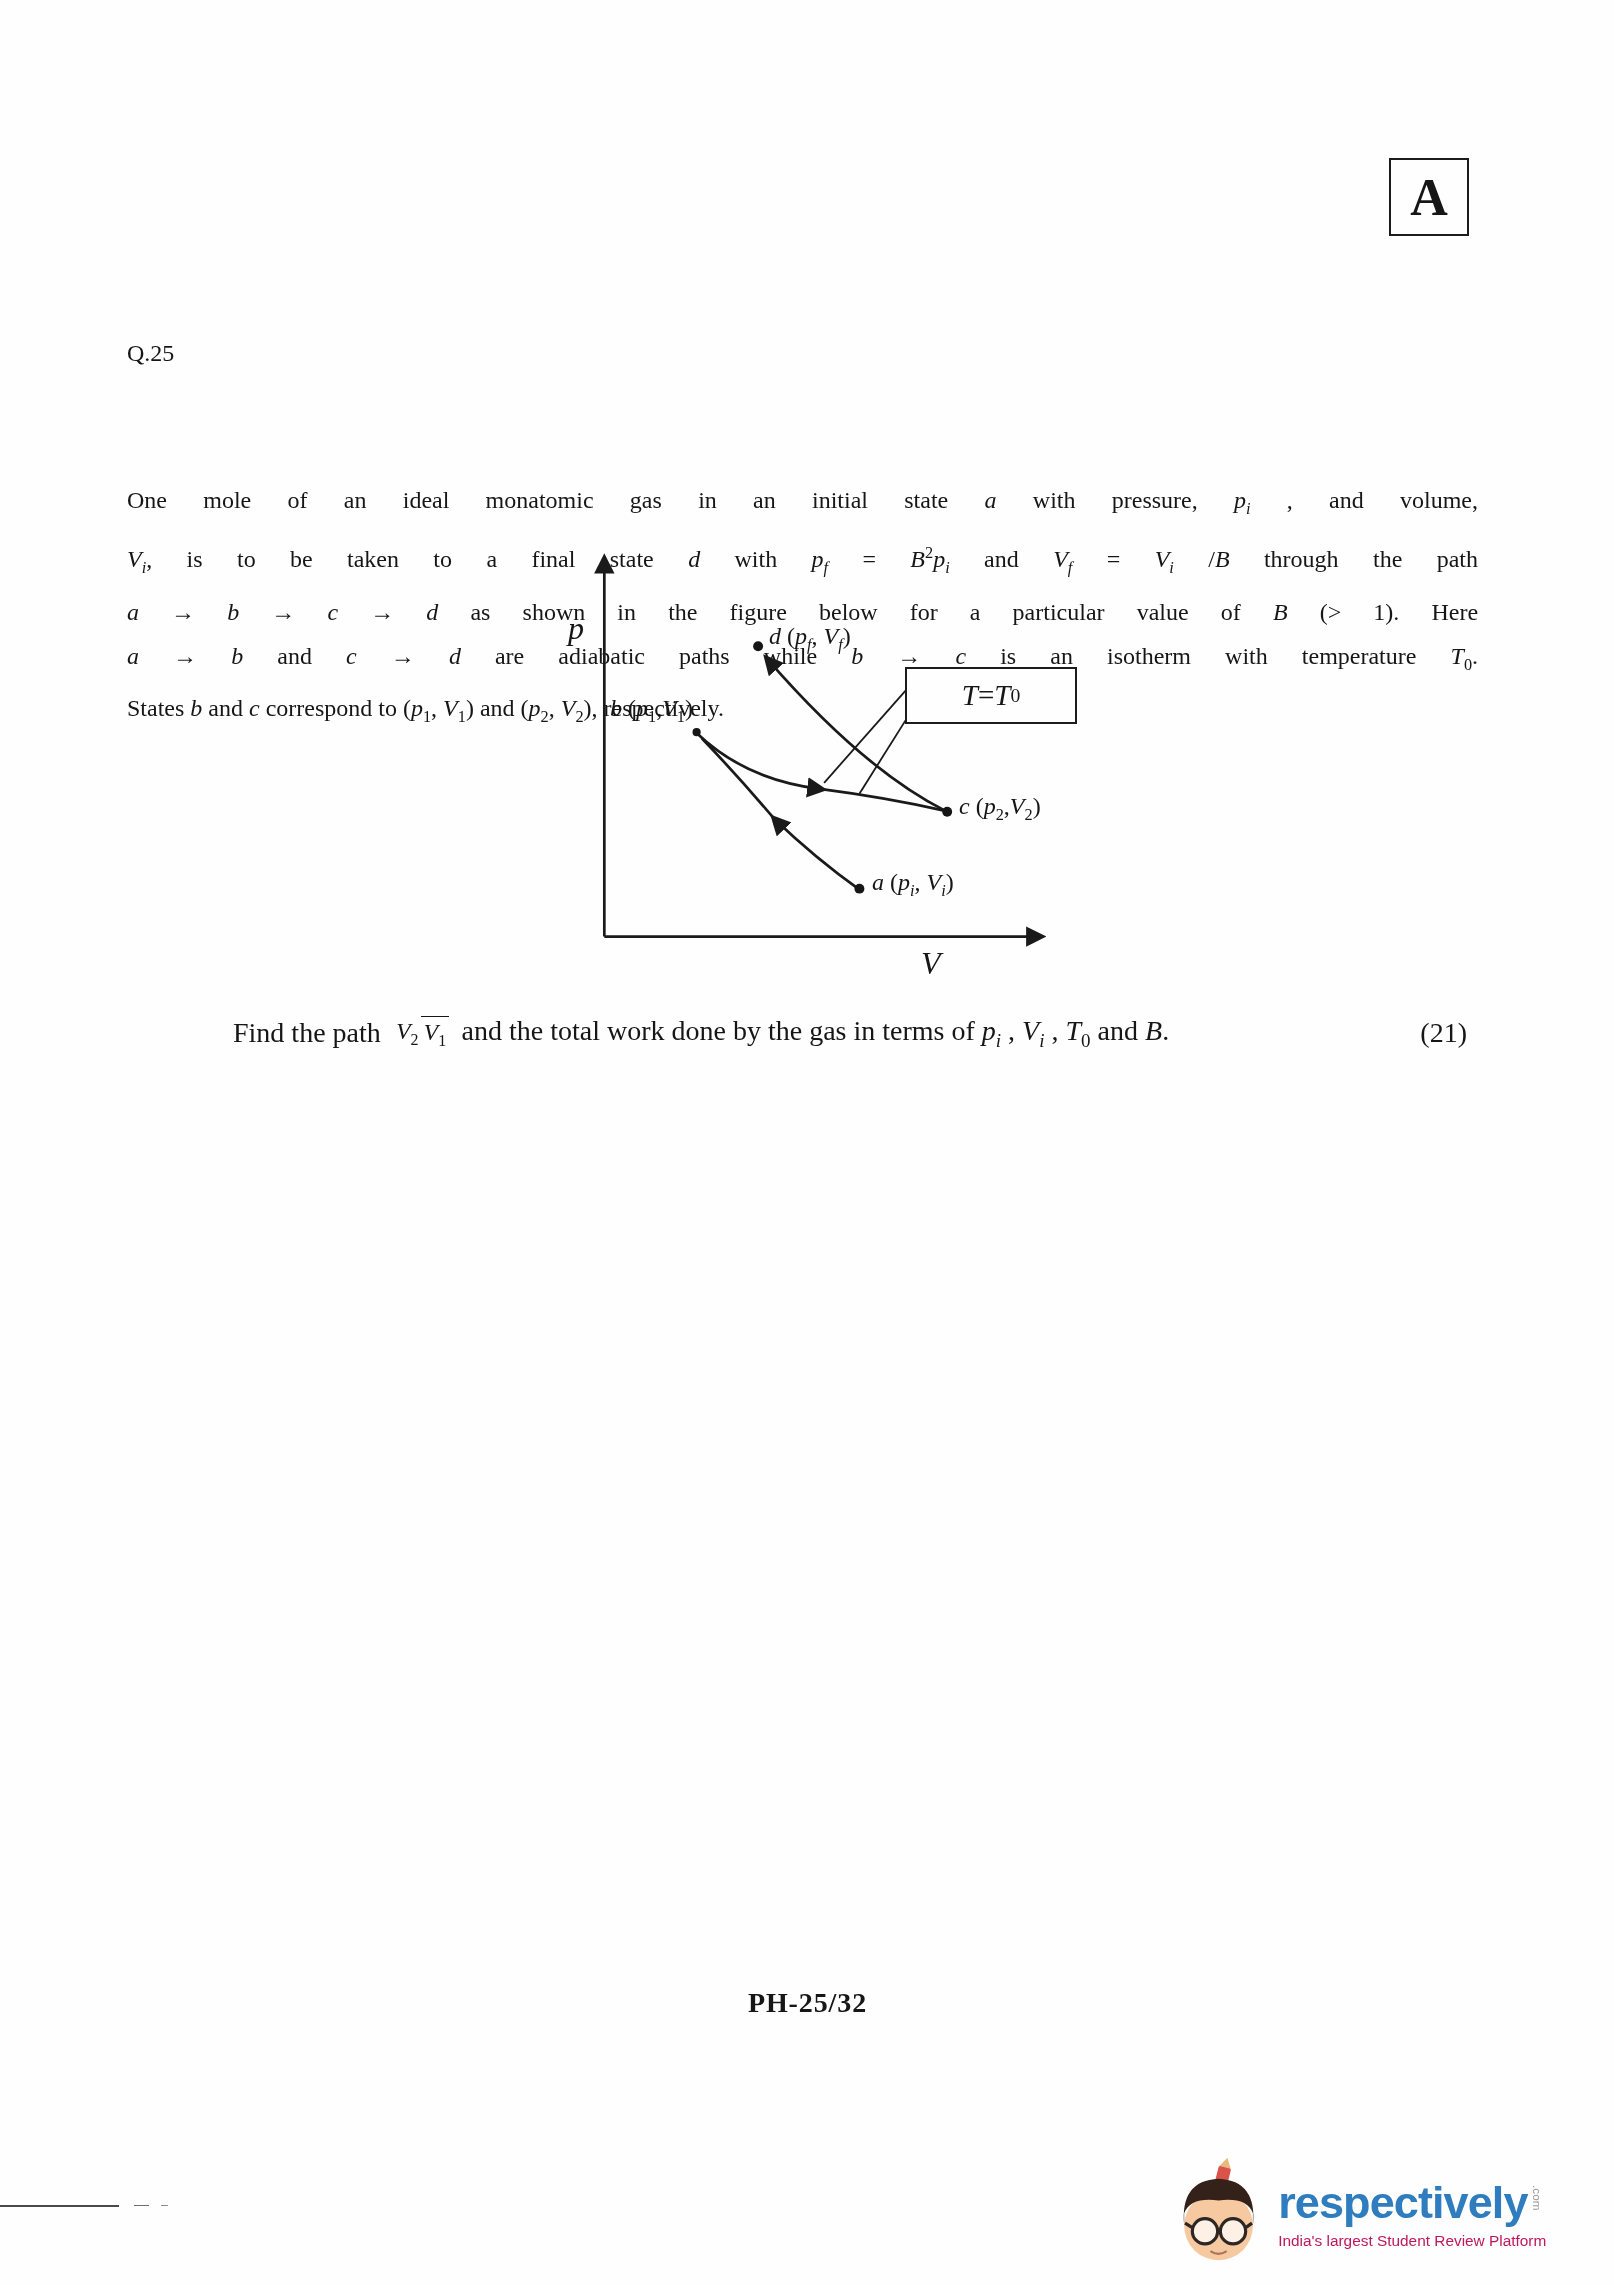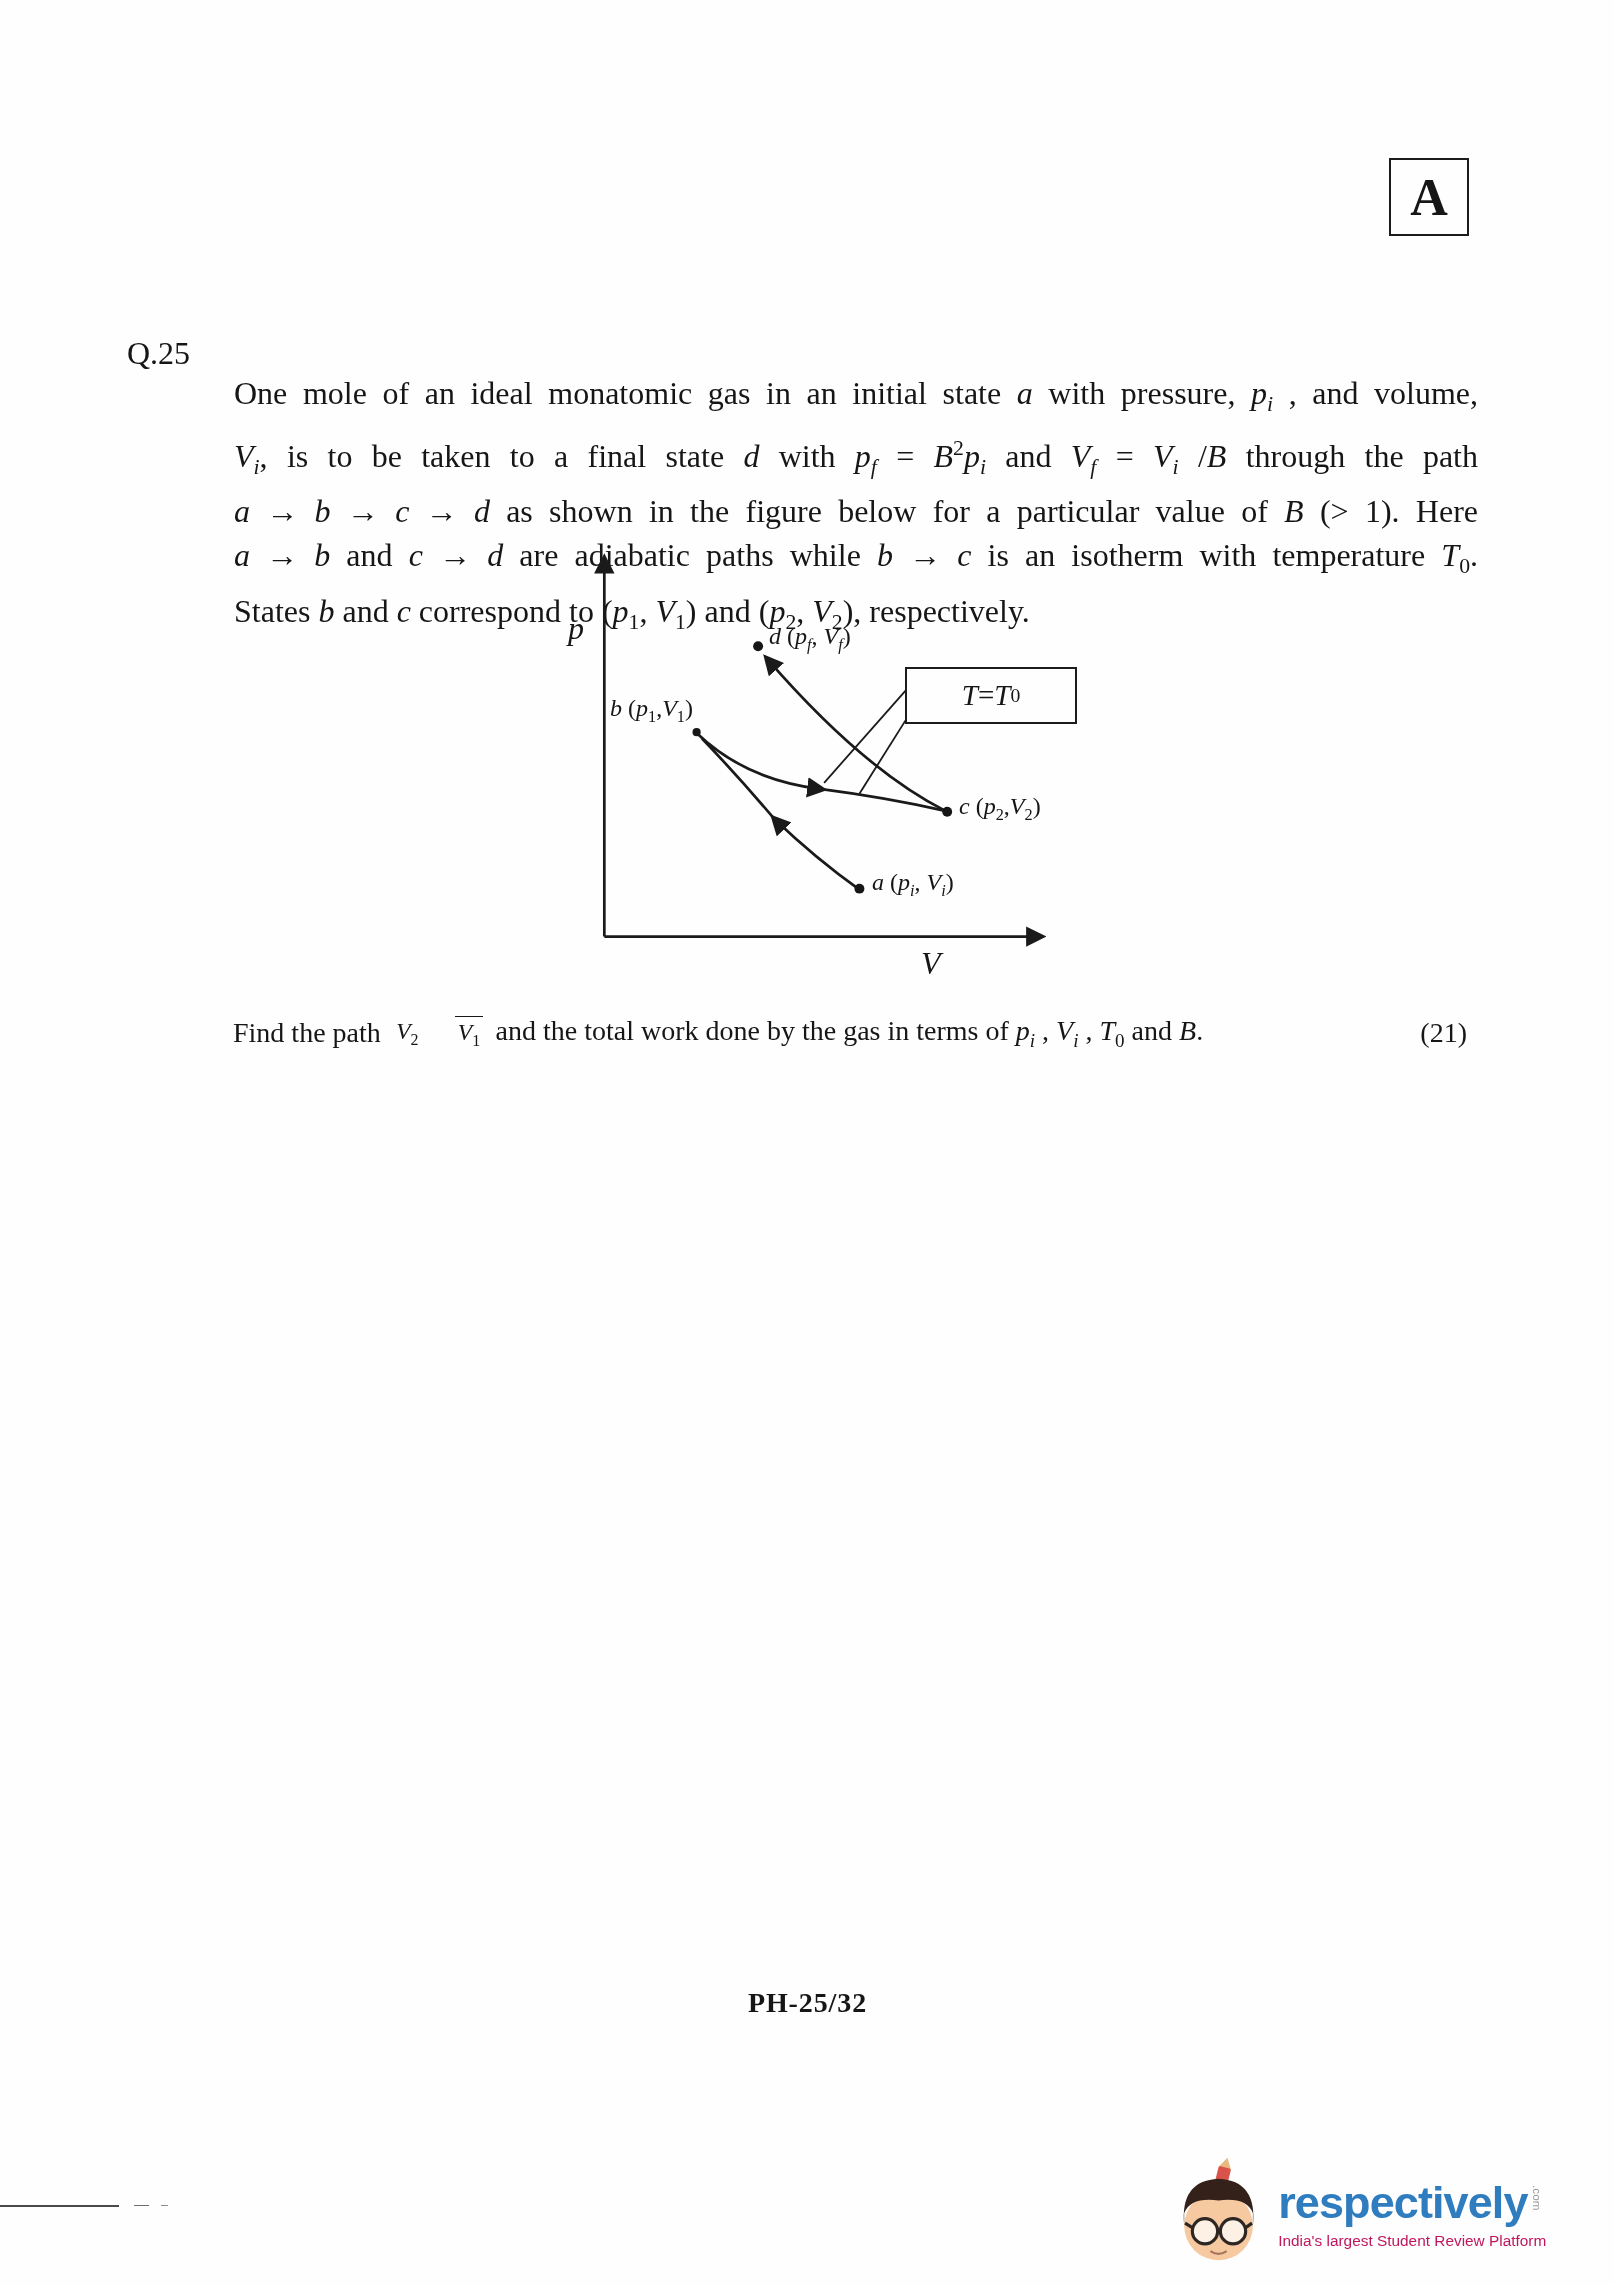--- a/index.html
+++ b/index.html
@@ -19,21 +19,21 @@
     position: absolute; left: 1389px; top: 158px;
     width: 80px; height: 78px;
     border: 2.7px solid #1c1c1c;
     display: flex; align-items: center; justify-content: center;
     font-size: 52px; font-weight: bold;
   }
 
   
   .question {
     position: absolute; left: 127px; top: 331px; width: 1351px;
-    display: flex; font-size: 32px; line-height: 44px;
+    display: flex; font-size: 24px; line-height: 44px; flex-direction: column;
   }
   .qnum { flex: 0 0 107px; }
   .qtext { flex: 1; margin-top: 40px; }
   .qline { text-align: justify; }
   .qline.just { text-align-last: justify; }
 
   
   .figure { position: absolute; left: 541px; top: 543px; width: 588px; height: 457px; }
   .figure svg { position: absolute; left: 0; top: 0; }
   .flabel { position: absolute; white-space: nowrap; font-size: 24px; }
@@ -51,21 +51,21 @@
     font-size: 29px; background: #fefefe;
   }
 
   
   .findline {
     position: absolute; left: 233px; top: 1015px; width: 1234px;
     display: flex; align-items: center; font-size: 28px;
   }
   .frac { display: inline-flex; flex-direction: row; align-items: center;
           margin: 0 12.7px; font-size: 23.5px; line-height: 1.25; }
-  .frac .den { border-top: 1.8px solid #161616; padding: 0.9px 2.7px 0 2.7px; margin-left: 34px; }
+  .frac .den { border-top: 1.8px solid #161616; padding: 0.9px 2.7px 0 2.7px; }
   .frac .num { padding: 0 2.7px 0.9px 2.7px; }
   .marks { margin-left: auto; }
 
   
   .footer-code {
     position: absolute; left: 0; top: 1987px; width: 100%;
     text-align: center; font-size: 28px; font-weight: bold; letter-spacing: 0.9px;
   }
 
   

